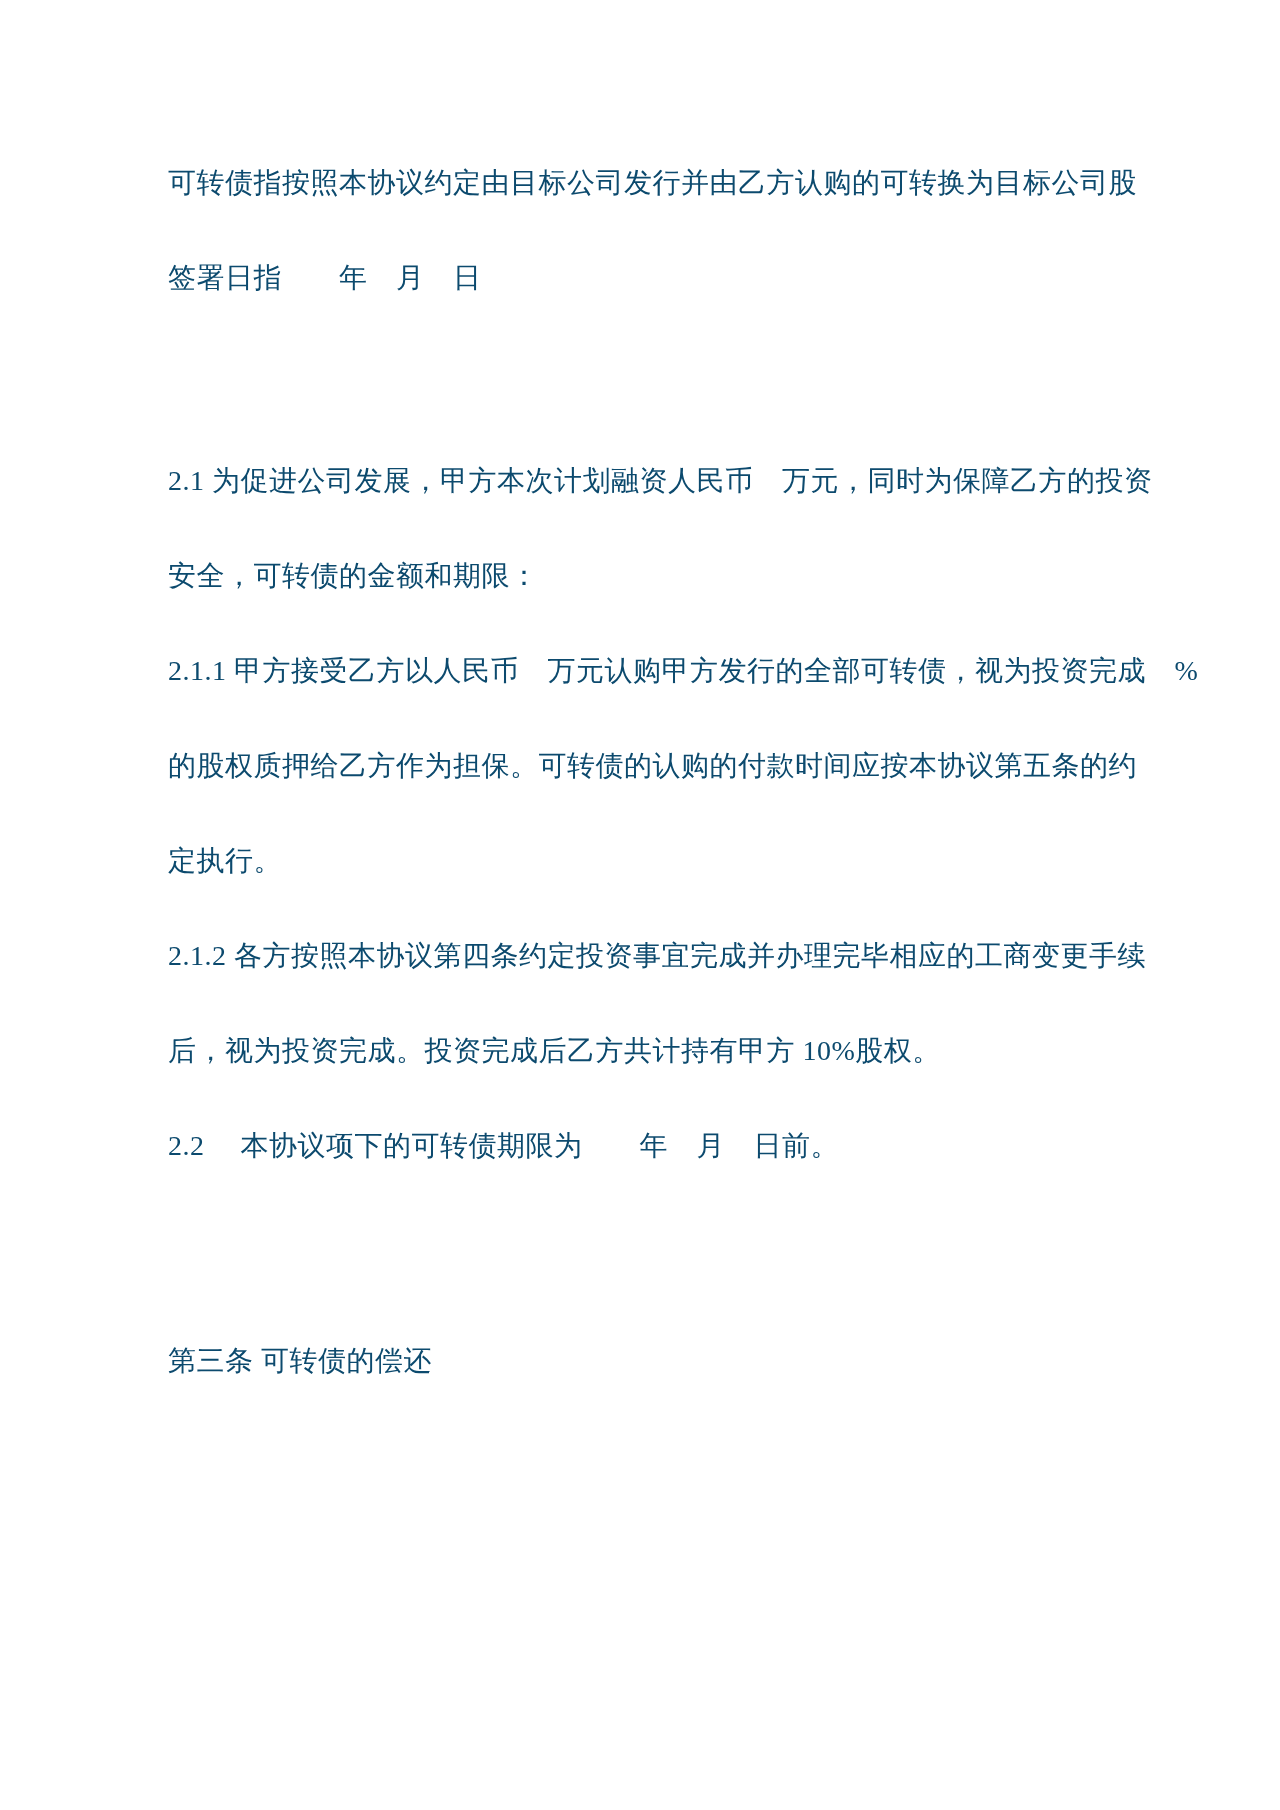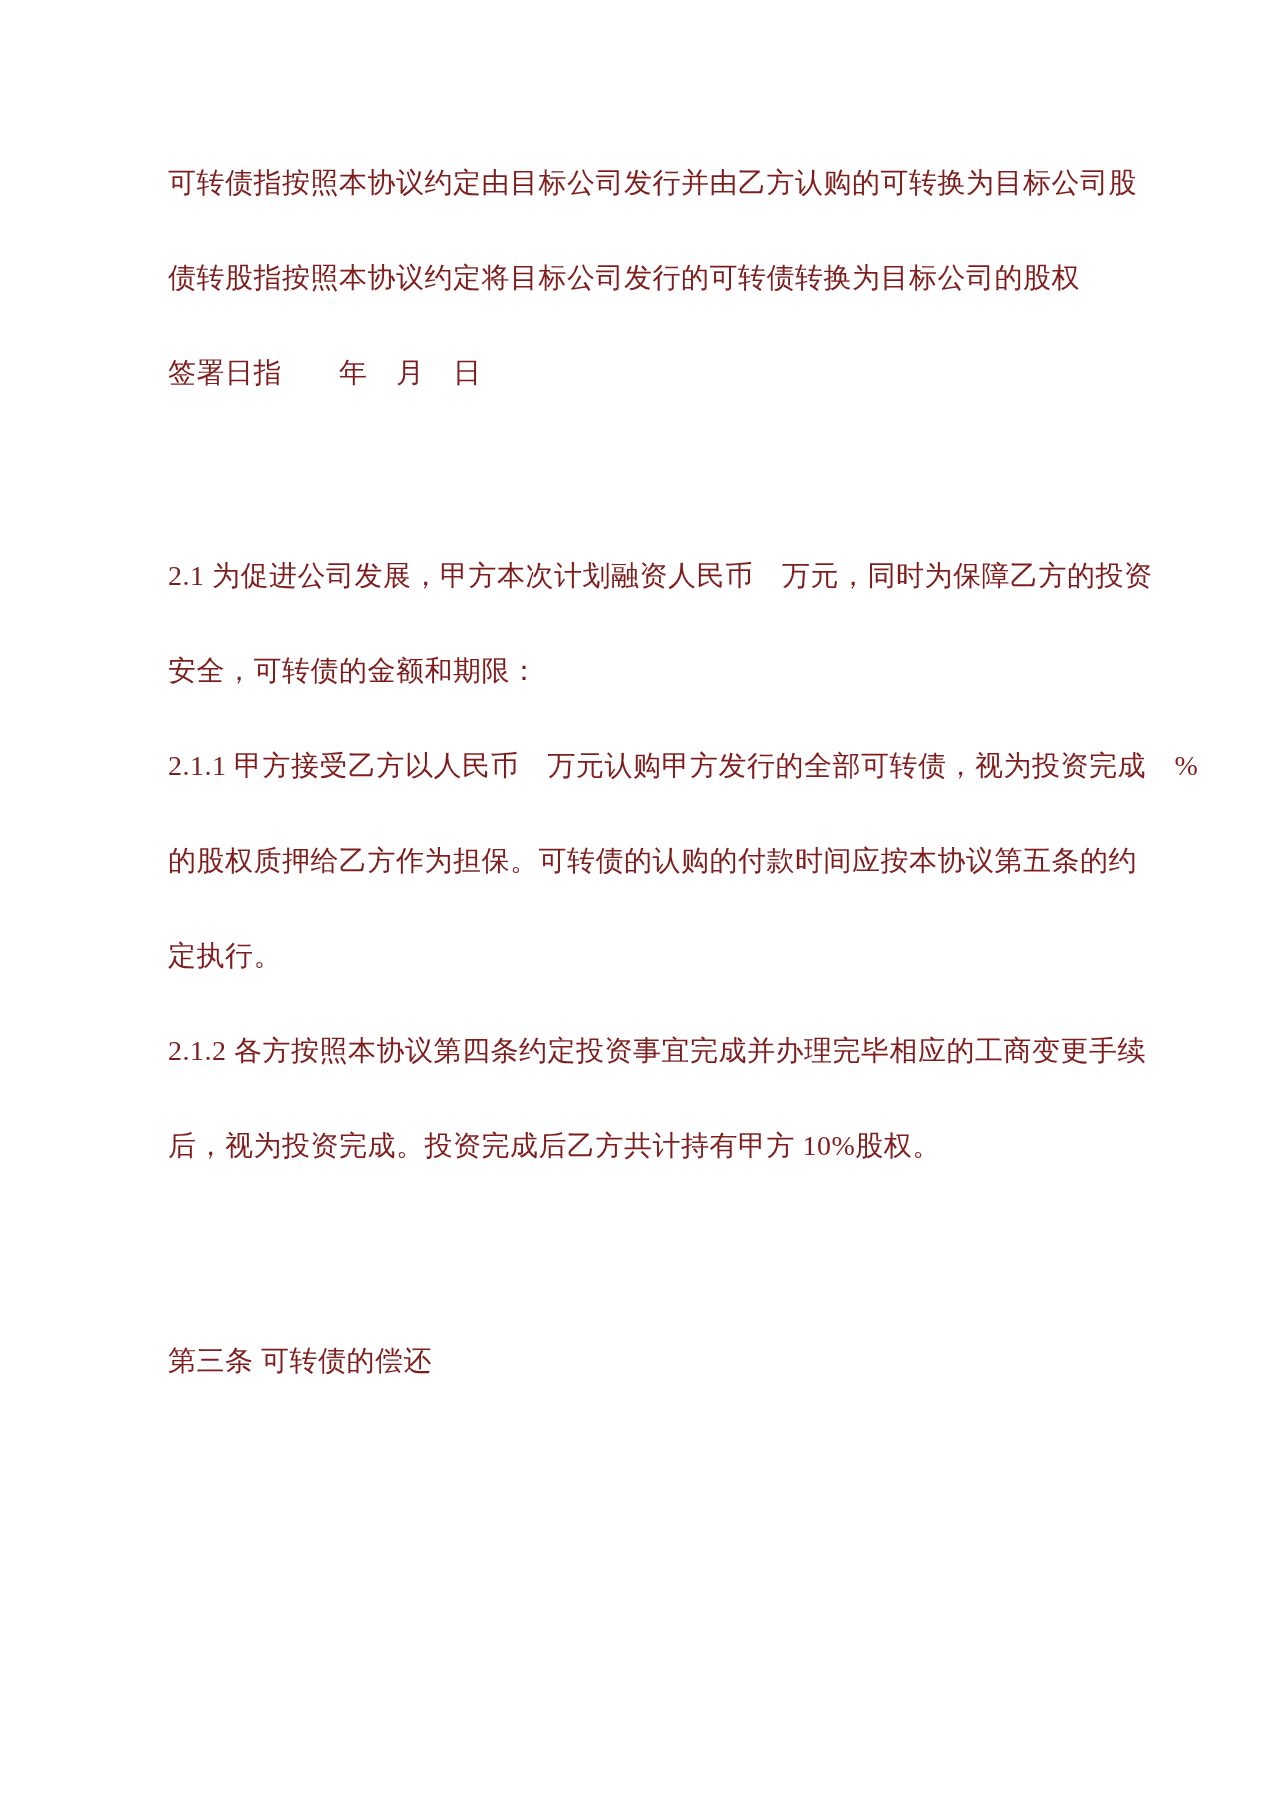--- a/index.html
+++ b/index.html
@@ -12,48 +12,48 @@
     height: 1810px;
     overflow: hidden;
     font-family: "Liberation Serif", "DejaVu Serif", serif;
   }
   .page {
     box-sizing: border-box;
     width: 1280px;
     height: 1810px;
     background: #ffffff;
     padding: 135px 150px 0 168px;
-    color: #7f1d1d;
+    color: #0c4a6e;
   }
   .doc-line {
     font-size: 28px;
     line-height: 95px;
     height: 95px;
     white-space: pre;
     letter-spacing: 0.5px;
   }
   .spacer-a { height: 108px; }
   .spacer-b { height: 120px; }
 </style>
 </head>
 <body>
 
 <div class="page">
 
   <div class="doc-line">可转债指按照本协议约定由目标公司发行并由乙方认购的可转换为目标公司股</div>
-  <div class="doc-line">债转股指按照本协议约定将目标公司发行的可转债转换为目标公司的股权</div>
   <div class="doc-line">签署日指　　年　月　日</div>
 
   <div class="spacer-a"></div>
 
   <div class="doc-line">2.1 为促进公司发展，甲方本次计划融资人民币　万元，同时为保障乙方的投资</div>
   <div class="doc-line">安全，可转债的金额和期限：</div>
   <div class="doc-line">2.1.1 甲方接受乙方以人民币　万元认购甲方发行的全部可转债，视为投资完成　%</div>
   <div class="doc-line">的股权质押给乙方作为担保。可转债的认购的付款时间应按本协议第五条的约</div>
   <div class="doc-line">定执行。</div>
   <div class="doc-line">2.1.2 各方按照本协议第四条约定投资事宜完成并办理完毕相应的工商变更手续</div>
   <div class="doc-line">后，视为投资完成。投资完成后乙方共计持有甲方 10%股权。</div>
+  <div class="doc-line">2.2　 本协议项下的可转债期限为　　年　月　日前。</div>
 
   <div class="spacer-b"></div>
 
   <div class="doc-line">第三条 可转债的偿还</div>
 
 </div>
 
 </body></html>

